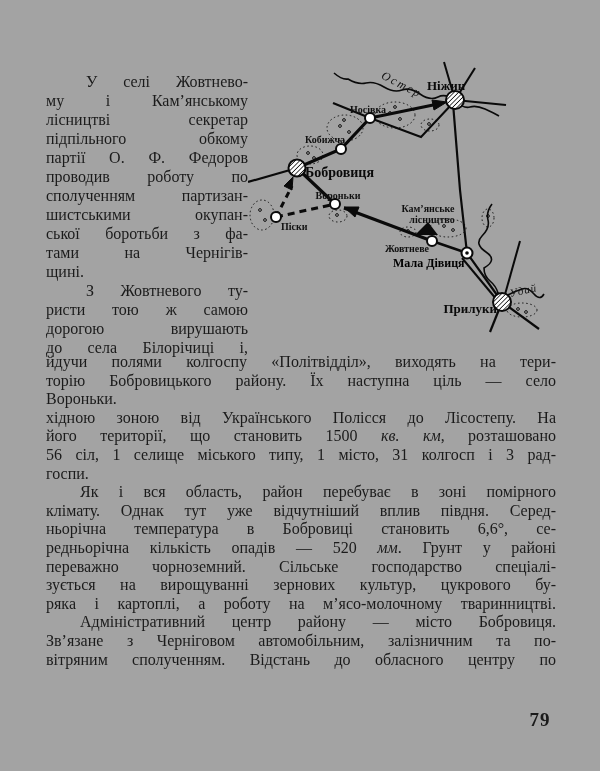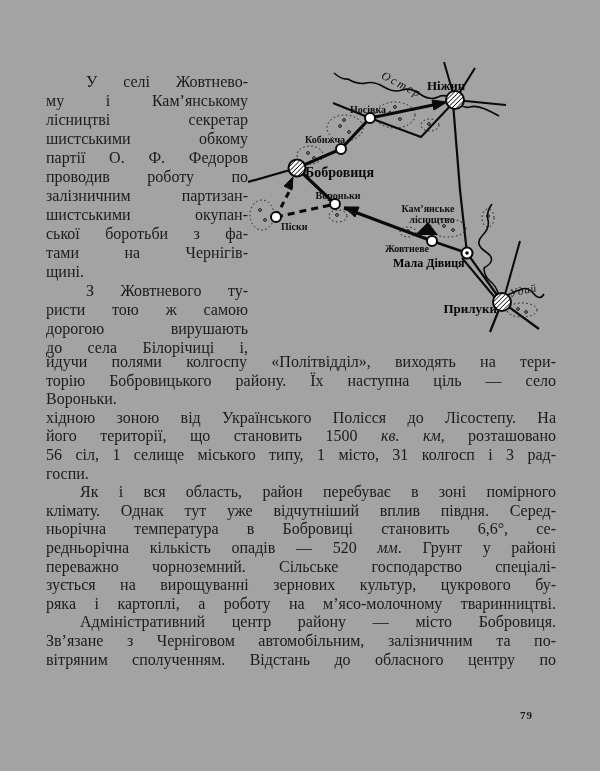--- a/index.html
+++ b/index.html
@@ -13,43 +13,43 @@
   #col{position:absolute;left:46px;top:72px;width:202px;}
   .cl{font-size:16px;line-height:19px;height:19px;text-align:justify;text-align-last:justify;overflow:hidden;}
   .cl.nojust{text-align-last:left;}
   .cl.ind{text-indent:40px;}
   
   #wide{position:absolute;left:46px;top:353px;width:510px;}
   .bl{font-size:16px;line-height:18.6px;height:18.6px;text-align:justify;text-align-last:justify;overflow:hidden;}
   .bl.nojust{text-align-last:left;}
   .bl.ind{text-indent:34px;}
   .it{font-style:italic;}
-  #pagenum{position:absolute;left:520px;top:709px;width:40px;
-    font-size:11px;font-weight:700;letter-spacing:1px;}
+  #pagenum{position:absolute;left:520px;top:709px;width:40px;text-align:center;
+    font-size:19px;font-weight:700;letter-spacing:1px;}
   
   #map{position:absolute;left:248px;top:58px;}
   .city-label{font:bold 13px "Liberation Serif", serif;fill:#0a0a0a;}
   .big-label{font:bold 14px "Liberation Serif", serif;fill:#0a0a0a;}
   .town-label{font:bold 10px "Liberation Serif", serif;fill:#111;}
   .river-label{font:italic 12px "Liberation Serif", serif;fill:#111;letter-spacing:2px;}
   .river-label2{font:italic 11px "Liberation Serif", serif;fill:#111;letter-spacing:1px;}
 </style>
 </head>
 <body>
 
 <div class="page">
 
   <div id="col">
     <div class="cl ind">У селі Жовтнево-</div>
     <div class="cl">му і Кам’янському</div>
     <div class="cl">лісництві секретар</div>
-    <div class="cl">шистськими обкому</div>
+    <div class="cl">підпільного обкому</div>
     <div class="cl">партії О. Ф. Федоров</div>
     <div class="cl">проводив роботу по</div>
-    <div class="cl">залізничним партизан-</div>
+    <div class="cl">сполученням партизан-</div>
     <div class="cl">шистськими окупан-</div>
     <div class="cl">ської боротьби з фа-</div>
     <div class="cl">тами на Чернігів-</div>
     <div class="cl nojust">щині.</div>
     <div class="cl ind">З Жовтневого ту-</div>
     <div class="cl">ристи тою ж самою</div>
     <div class="cl">дорогою вирушають</div>
     <div class="cl">до села Білорічиці і,</div>
   </div>
 

